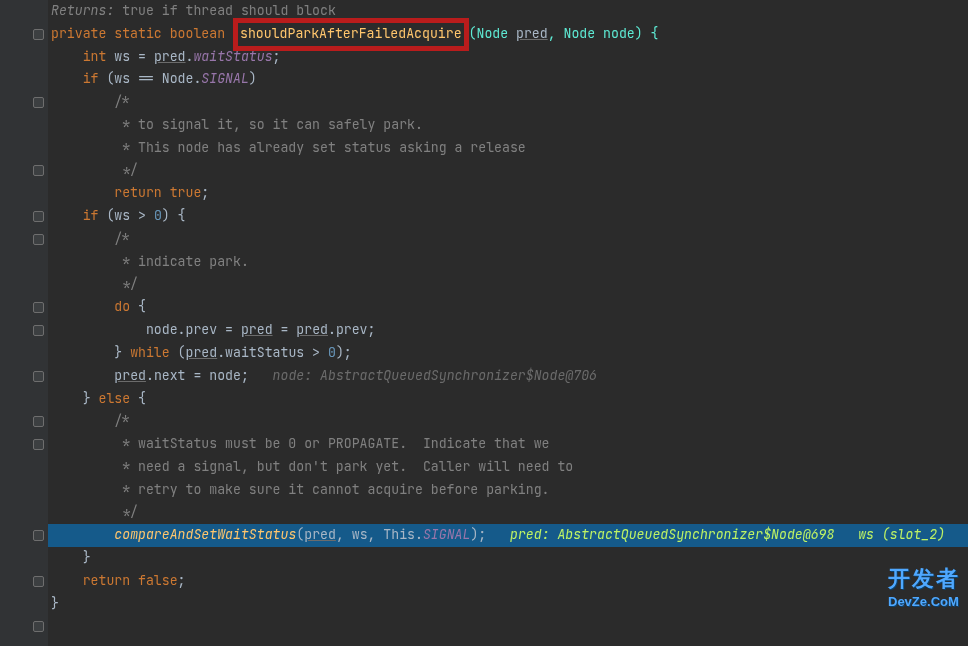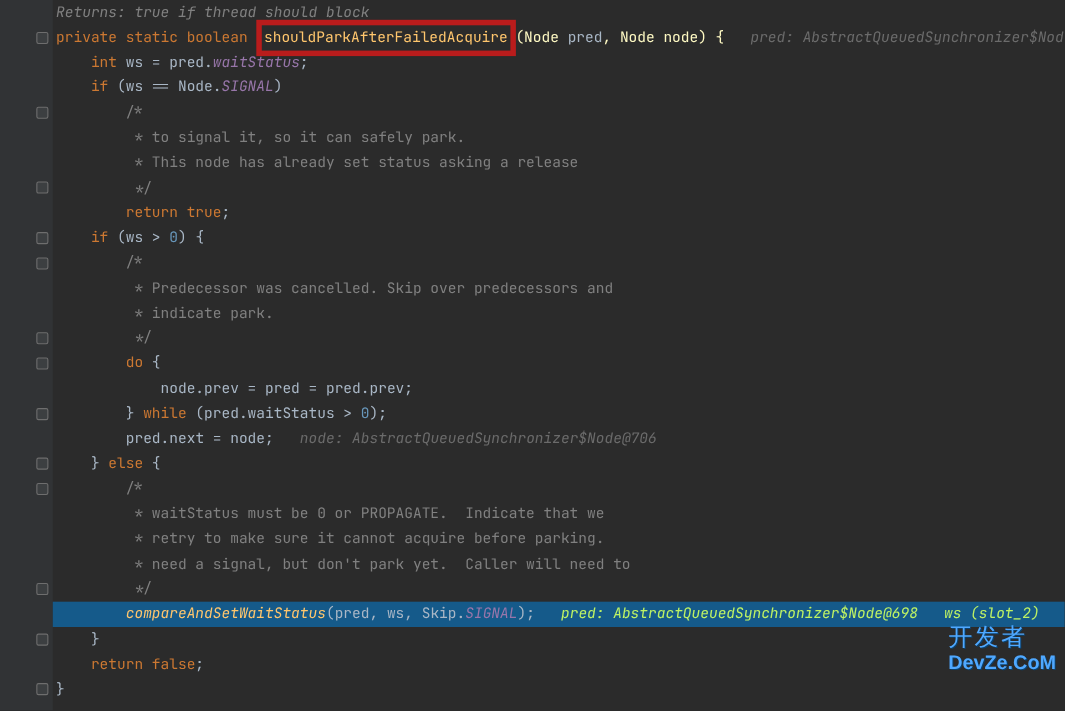--- a/index.html
+++ b/index.html
@@ -4,34 +4,34 @@
 <style>
 html,body{margin:0;padding:0;background:#2b2b2b;color:#a9b7c6;font-family:"JetBrains Mono","Consolas","Menlo",monospace;font-size:13.2px;line-height:22.8px;width:968px;height:646px;overflow:hidden}
 .editor{position:relative;width:968px;height:622px}
 .gutter{position:absolute;left:0;top:0;width:48px;height:646px;background:#313335}
 .gmark{position:absolute;left:0;width:48px;height:22.8px;display:flex;align-items:center;justify-content:flex-end;padding-right:4px;box-sizing:border-box}
 .gdot{width:9px;height:9px;border:1px solid #6e6e6e;border-radius:2px;display:inline-block;background:#3c3f41}
 .code{position:absolute;left:48px;top:0;right:0}
 .line{white-space:pre;padding-left:3px;height:22.8px;display:flex;align-items:center}
 .hl-line{background:#155a8a}
 .kw{color:#cc7832}
-.type{color:#fef9c3}
+.type{color:#5eead4}
 .id{color:#a9b7c6}
 .num{color:#6897bb}
 .cm{color:#808080}
 .const{color:#9876aa;font-style:italic}
 .fn{color:#ffc66d}
 .hint{color:#6b6b6b;font-style:italic}
-.under{text-decoration-color:#6b6b6b}
+.under{text-decoration:underline;text-decoration-color:#6b6b6b}
 .punc{color:#a9b7c6}
 .returns-label{color:#808080;font-style:italic}
-.returns-val{color:#808080;font-style:italic}
+.returns-val{color:#808080;}
 .watermark{position:absolute;right:8px;bottom:8px;text-align:left;font-family:sans-serif;pointer-events:none}
-.watermark .cn{color:#4fa8ff;font-size:22px;font-weight:normal;letter-spacing:2px;text-shadow:1px 1px 0 #0a416e}
-.watermark .en{color:#4fa8ff;font-size:18px;font-weight:bold;text-shadow:1px 1px 0 #0a416e}
+.watermark .cn{color:#4fa8ff;font-size:22px;font-weight:bold;letter-spacing:2px;text-shadow:1px 1px 0 #0a416e}
+.watermark .en{color:#4fa8ff;font-size:13px;font-weight:bold;text-shadow:1px 1px 0 #0a416e}
 .method-box{border:5px solid #b91c1c;padding:0 2px}
 </style>
 </head>
 <body>
 <div class="editor">
 
 <div class="gutter">
   <div class="gmark" style="top:22.8px">
         <span class="gdot"></span>
       </div>
@@ -70,57 +70,56 @@
       </div>
   <div class="gmark" style="top:615.6px">
         <span class="gdot"></span>
       </div>
 </div>
 
 <div class="code">
 
 <div class="line">  <span class="returns-label">Returns:</span><span class="returns-val"> true if thread should block</span></div>
 
-<div class="line"><span class="kw">private static boolean </span><span class="fn method-box">shouldParkAfterFailedAcquire</span><span class="type">(Node </span><span class="id under">pred</span><span class="type">, Node node) {</span><span class="hint">   pred: AbstractQueuedSynchronizer$Nod</span></div>
+<div class="line"><span class="kw">private static boolean </span><span class="fn method-box">shouldParkAfterFailedAcquire</span><span class="type">(Node </span><span class="id under">pred</span><span class="type">, Node node) {</span></div>
 
 <div class="line"><span class="kw">    int</span><span class="id"> ws = </span><span class="id under">pred</span><span class="punc">.</span><span class="const">waitStatus</span><span class="punc">;</span></div>
 
 <div class="line"><span class="kw">    if</span><span class="id"> (ws == Node.</span><span class="const">SIGNAL</span><span class="id">)</span></div>
 
 <div class="line"><span class="cm">        /*</span></div>
 <div class="line"><span class="cm">         * to signal it, so it can safely park.</span></div>
 <div class="line"><span class="cm">         * This node has already set status asking a release</span></div>
 <div class="line"><span class="cm">         */</span></div>
 
 <div class="line"><span class="kw">        return </span><span class="kw">true</span><span class="punc">;</span></div>
 
 <div class="line"><span class="kw">    if</span><span class="id"> (ws &gt; </span><span class="num">0</span><span class="id">) {</span></div>
 
 <div class="line"><span class="cm">        /*</span></div>
-<div class="line"><span class="cm">         * Predecessor was cancelled. Skip over predecessors and</span></div>
 <div class="line"><span class="cm">         * indicate park.</span></div>
 <div class="line"><span class="cm">         */</span></div>
 
 <div class="line"><span class="kw">        do</span><span class="id"> {</span></div>
 
 <div class="line"><span class="id">            node.prev = </span><span class="id under">pred</span><span class="id"> = </span><span class="id under">pred</span><span class="id">.prev;</span></div>
 
 <div class="line"><span class="id">        } </span><span class="kw">while</span><span class="id"> (</span><span class="id under">pred</span><span class="id">.waitStatus &gt; </span><span class="num">0</span><span class="id">);</span></div>
 
 <div class="line"><span class="id">        </span><span class="id under">pred</span><span class="id">.next = node;</span><span class="hint">   node: AbstractQueuedSynchronizer$Node@706</span></div>
 
 <div class="line"><span class="id">    } </span><span class="kw">else</span><span class="id"> {</span></div>
 
 <div class="line"><span class="cm">        /*</span></div>
 <div class="line"><span class="cm">         * waitStatus must be 0 or PROPAGATE.  Indicate that we</span></div>
+<div class="line"><span class="cm">         * need a signal, but don't park yet.  Caller will need to</span></div>
 <div class="line"><span class="cm">         * retry to make sure it cannot acquire before parking.</span></div>
-<div class="line"><span class="cm">         * need a signal, but don't park yet.  Caller will need to</span></div>
 <div class="line"><span class="cm">         */</span></div>
 
-<div class="line hl-line"><span class="id">        </span><span class="fn" style="font-style:italic">compareAndSetWaitStatus</span><span class="id">(</span><span class="id under">pred</span><span class="id">, ws, Skip.</span><span class="const">SIGNAL</span><span class="id">);</span><span class="hint" style="color:#bef264">   pred: AbstractQueuedSynchronizer$Node@698   ws (slot_2)</span></div>
+<div class="line hl-line"><span class="id">        </span><span class="fn" style="font-style:italic">compareAndSetWaitStatus</span><span class="id">(</span><span class="id under">pred</span><span class="id">, ws, This.</span><span class="const">SIGNAL</span><span class="id">);</span><span class="hint" style="color:#bef264">   pred: AbstractQueuedSynchronizer$Node@698   ws (slot_2)</span></div>
 
 <div class="line"><span class="id">    }</span></div>
 
 <div class="line"><span class="kw">    return </span><span class="kw">false</span><span class="punc">;</span></div>
 
 <div class="line"><span class="id">}</span></div>
 
 </div>
 
 <div class="watermark">

